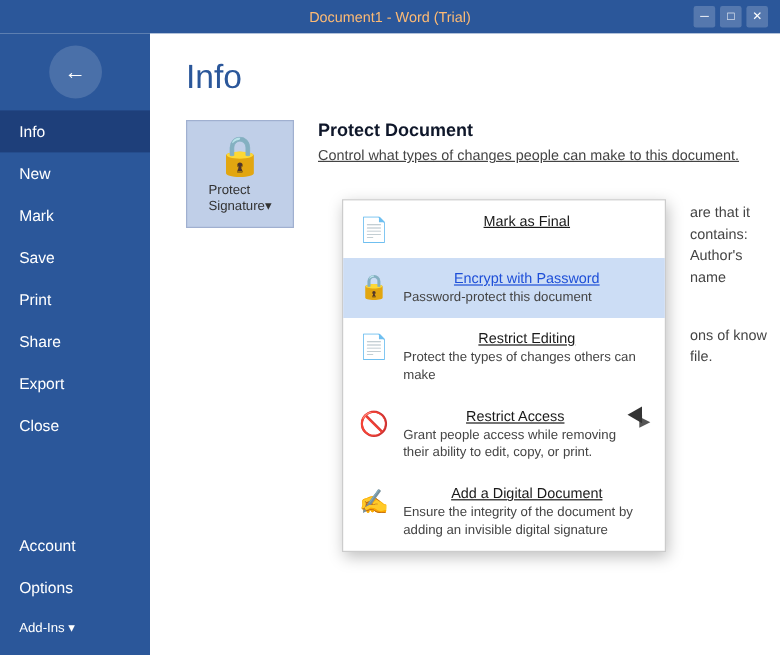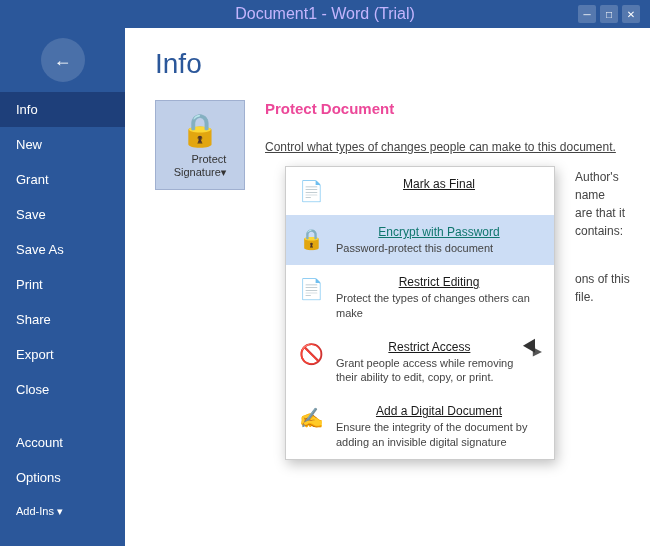--- a/index.html
+++ b/index.html
@@ -8,22 +8,22 @@
     
     .title-bar {
       background: #2b579a;
       height: 28px;
       display: flex;
       align-items: center;
       justify-content: flex-end;
       padding-right: 10px;
     }
     .title-bar-text {
-      color: #c4b5fd;
-      font-size: 16px;
+      color: #fdba74;
+      font-size: 12px;
       position: absolute;
       left: 50%;
       transform: translateX(-50%);
     }
     .title-bar-controls {
       display: flex;
       gap: 4px;
     }
     .title-bar-btn {
       width: 18px;
@@ -77,21 +77,21 @@
       font-size: 13px;
       padding: 10px 16px;
       cursor: pointer;
       white-space: nowrap;
     }
     .sidebar-item.active {
       background: #1e3f7a;
     }
     .sidebar-spacer { flex: 1; }
     .sidebar-bottom {
-      padding-bottom: 18px;
+      padding-bottom: 6px;
     }
     .sidebar-addins {
       color: #fff;
       font-size: 11px;
       padding: 10px 16px;
       cursor: pointer;
       display: flex;
       align-items: center;
       gap: 4px;
     }
@@ -131,29 +131,29 @@
       cursor: pointer;
       flex-shrink: 0;
     }
     .protect-icon-inner {
       font-size: 32px;
       margin-bottom: 4px;
     }
     .protect-icon-label {
       font-size: 11px;
       color: #333;
-      text-align: right;
+      text-align: left;
       line-height: 1.2;
     }
 
     .protect-text h3 {
       font-size: 15px;
-      color: #ec4899;
+      color: #0f172a;
       font-weight: 600;
-      margin-bottom: 22px;
+      margin-bottom: 4px;
     }
     .protect-text p {
       font-size: 12px;
       color: #444;
       line-height: 1.4;
       text-decoration: underline;
     }
 
     
     .dropdown-menu {
@@ -193,21 +193,21 @@
     }
     .menu-item-title {
       font-size: 12px;
       font-weight: 400;
       color: #1a1a1a;
       text-decoration: underline;
       margin-bottom: 2px;
       text-align: center;
     }
     .menu-item.highlighted .menu-item-title {
-      color: #0f766e;
+      color: #1d4ed8;
     }
     .menu-item-desc {
       font-size: 11px;
       color: #444;
       line-height: 1.3;
     }
 
     .menu-item-arrow {
       font-size: 12px;
       color: #555;
@@ -267,27 +267,24 @@
       <span class="sidebar-back-arrow">←</span>
     </div>
     <nav class="sidebar-nav">
       <div class="sidebar-item active">
         <span>Info</span>
       </div>
       <div class="sidebar-item">
         <span>New</span>
       </div>
       <div class="sidebar-item">
-        <span>Grant</span>
+        <span>Mark</span>
       </div>
       <div class="sidebar-item">
         <span>Save</span>
-      </div>
-      <div class="sidebar-item">
-        <span>Save As</span>
       </div>
       <div class="sidebar-item">
         <span>Print</span>
       </div>
       <div class="sidebar-item">
         <span>Share</span>
       </div>
       <div class="sidebar-item">
         <span>Export</span>
       </div>
@@ -321,25 +318,25 @@
         </div>
       </div>
       <div class="protect-text">
         <h3>Protect Document</h3>
         <p>Control what types of changes people can make to this document.</p>
       </div>
     </div>
 
     <div class="right-content">
       <div class="right-content-section">
+        <p>are that it contains:</p>
         <p>Author's name</p>
-        <p>are that it contains:</p>
       </div>
       <div class="right-content-section">
-        <p>ons of this file.</p>
+        <p>ons of know file.</p>
       </div>
     </div>
 
     <div class="dropdown-menu">
 
       <div class="menu-item">
         <div class="menu-item-icon">📄</div>
         <div class="menu-item-content">
           <div class="menu-item-title">Mark as Final</div>
         </div>

